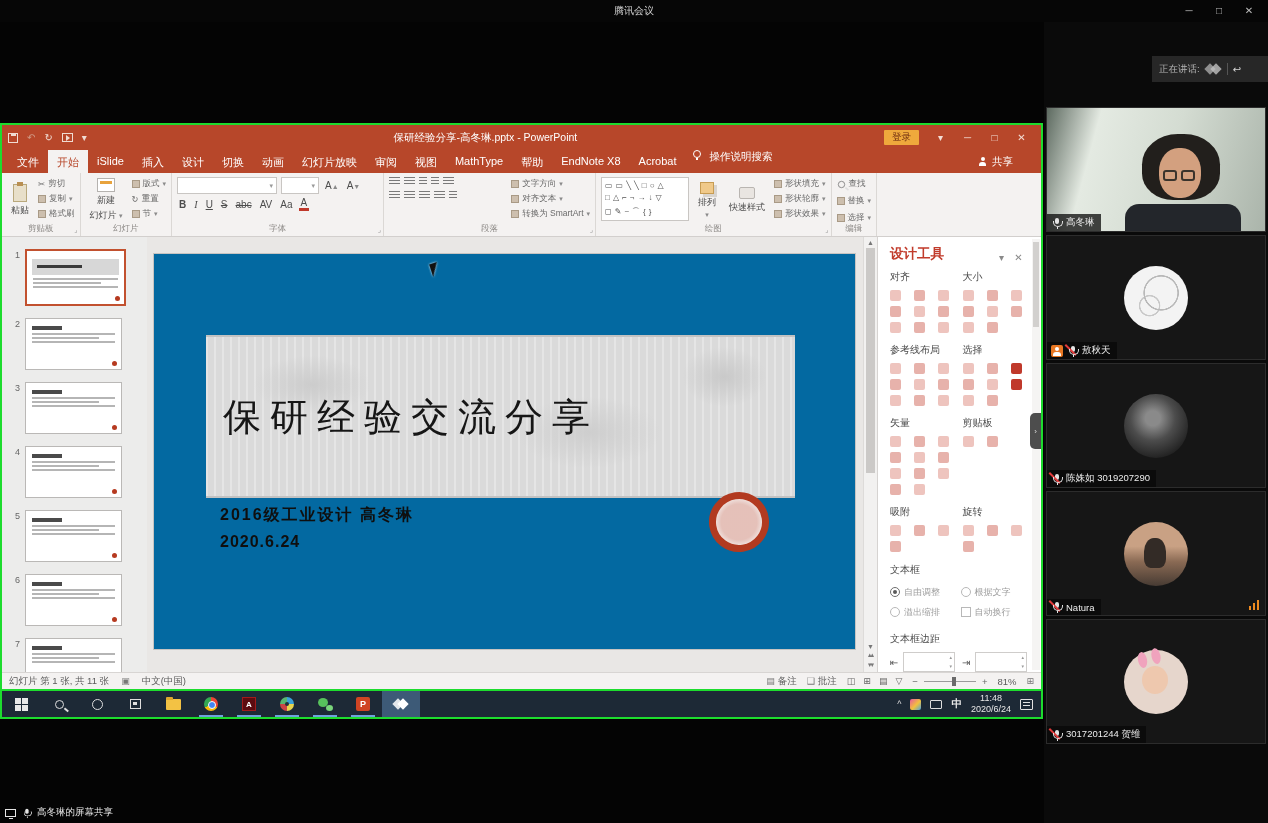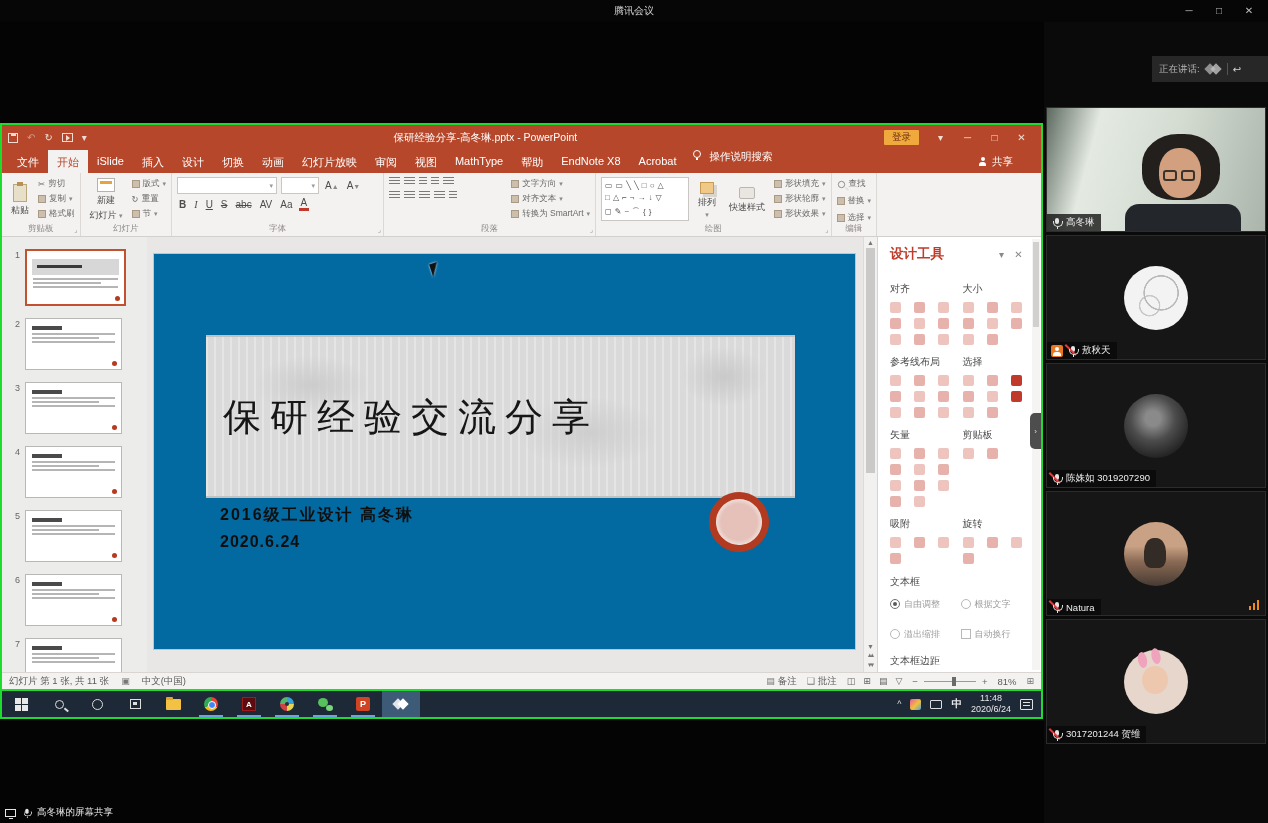--- a/index.html
+++ b/index.html
@@ -92,31 +92,31 @@
 .sub2{position:absolute;left:66px;top:279px;font-size:16px;font-weight:700;letter-spacing:1px;color:#0f0f0f}
 .seal{position:absolute;left:555px;top:238px;width:60px;height:60px;border-radius:50%;border:7px solid #b23a20;background:radial-gradient(circle,rgba(185,60,35,.28) 0 55%,rgba(185,60,35,.08) 75%),#f6f4f3;transform:rotate(-8deg)}
 .cursor{position:absolute;left:284px;top:26px;width:0;height:0;border-left:8px solid #111;border-bottom:13px solid transparent;transform:rotate(-18deg);filter:drop-shadow(0 0 1px #fff)}
 
 .vscroll{width:14px;background:#f2f1f0;border-left:1px solid #dddbd9;display:flex;flex-direction:column;align-items:center;font-size:7px;color:#777;flex:none;padding:2px 0}
 .vs-thumb{width:9px;height:225px;background:#cbc9c7;margin:2px 0}
 .vs-sp{flex:1}
 .pg{line-height:.6;margin:3px 0;letter-spacing:-1px}
 
 .dpanel{width:164px;background:#fff;border-left:1px solid #d6d3d1;position:relative;padding:8px 14px 0 12px;flex:none;overflow:hidden}
-.dp-head{display:flex;align-items:center;margin-bottom:19px}
+.dp-head{display:flex;align-items:flex-end;margin-bottom:7px}
 .dp-title{color:#c13b2b;font-weight:700;font-size:13.5px;flex:1}
 .dp-hicon{color:#8a8a8a;width:17px;text-align:center;font-size:10px}
 .dp-grid{display:grid;grid-template-columns:1fr 1fr;column-gap:8px;row-gap:10px}
 .dp-sec-title{margin-bottom:6px;color:#4a4a4a;font-size:10px}
 .dp-icons{display:grid;grid-template-columns:repeat(3,15px);gap:5px 9px}
 .pi{width:11px;height:11px;background:#eec4be;border-radius:2px}
 .pi:nth-child(even){background:#e7b2ab}
 .accent .pi:nth-child(3n){background:#c0392b}
 .dp-sub{margin-top:11px}
-.dp-opts{display:grid;grid-template-columns:1fr 1fr;gap:12px 4px;margin-top:6px}
+.dp-opts{display:grid;grid-template-columns:1fr 1fr;gap:2px 4px;margin-top:6px}
 .opt{display:flex;align-items:center;gap:4px;color:#9d9d9d;font-size:9px;height:18px}
 .ctrl{width:10px;height:10px;border:1px solid #b8b8b8;flex:none}
 .kind-radio .ctrl{border-radius:50%}
 .checked .ctrl{border-color:#6e6e6e;display:flex}
 .checked .ctrl::after{content:"";width:4px;height:4px;background:#5a5a5a;border-radius:50%;margin:auto}
 .dp-margins{display:grid;grid-template-columns:1fr 1fr;gap:7px;margin-top:6px}
 .mfield{display:flex;align-items:center;gap:3px}
 .mglyph{font-size:10px;color:#555;width:10px}
 .minput{flex:1;height:20px;border:1px solid #cfcdcb;background:#fff;display:flex;justify-content:flex-end}
 .spin{display:flex;flex-direction:column;justify-content:space-between;font-size:5px;color:#999;padding:2px 2px;line-height:1}

